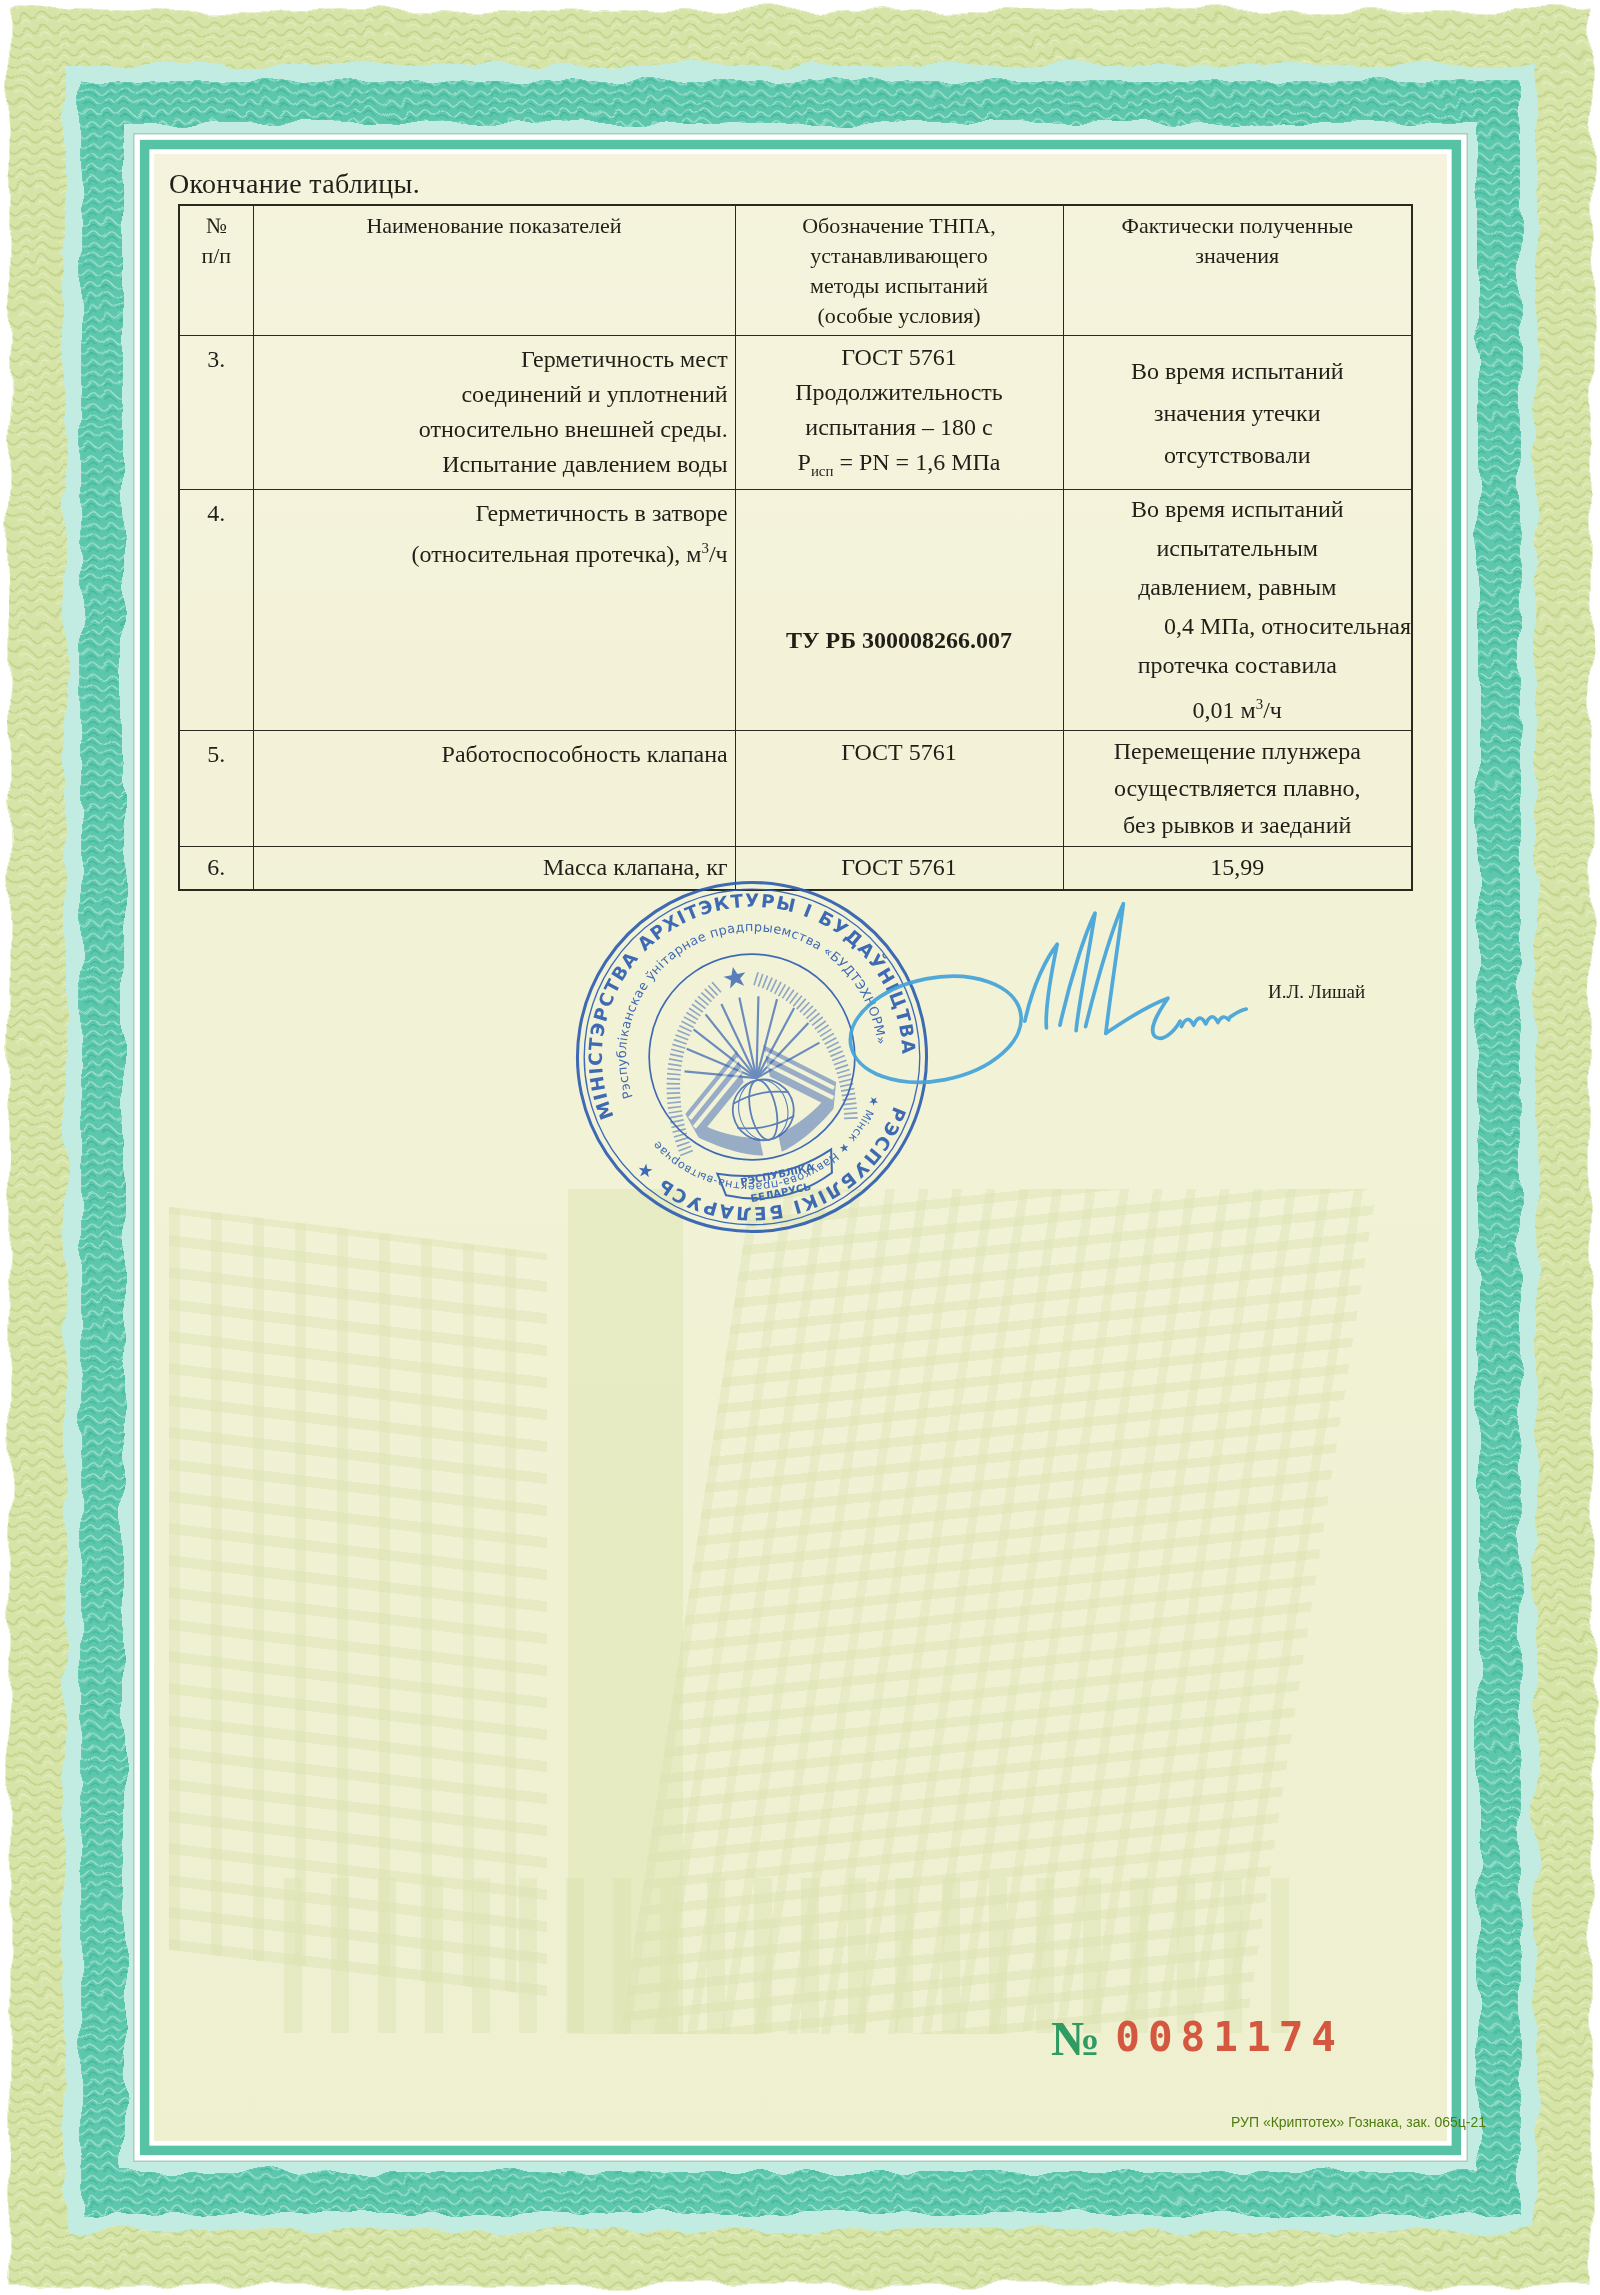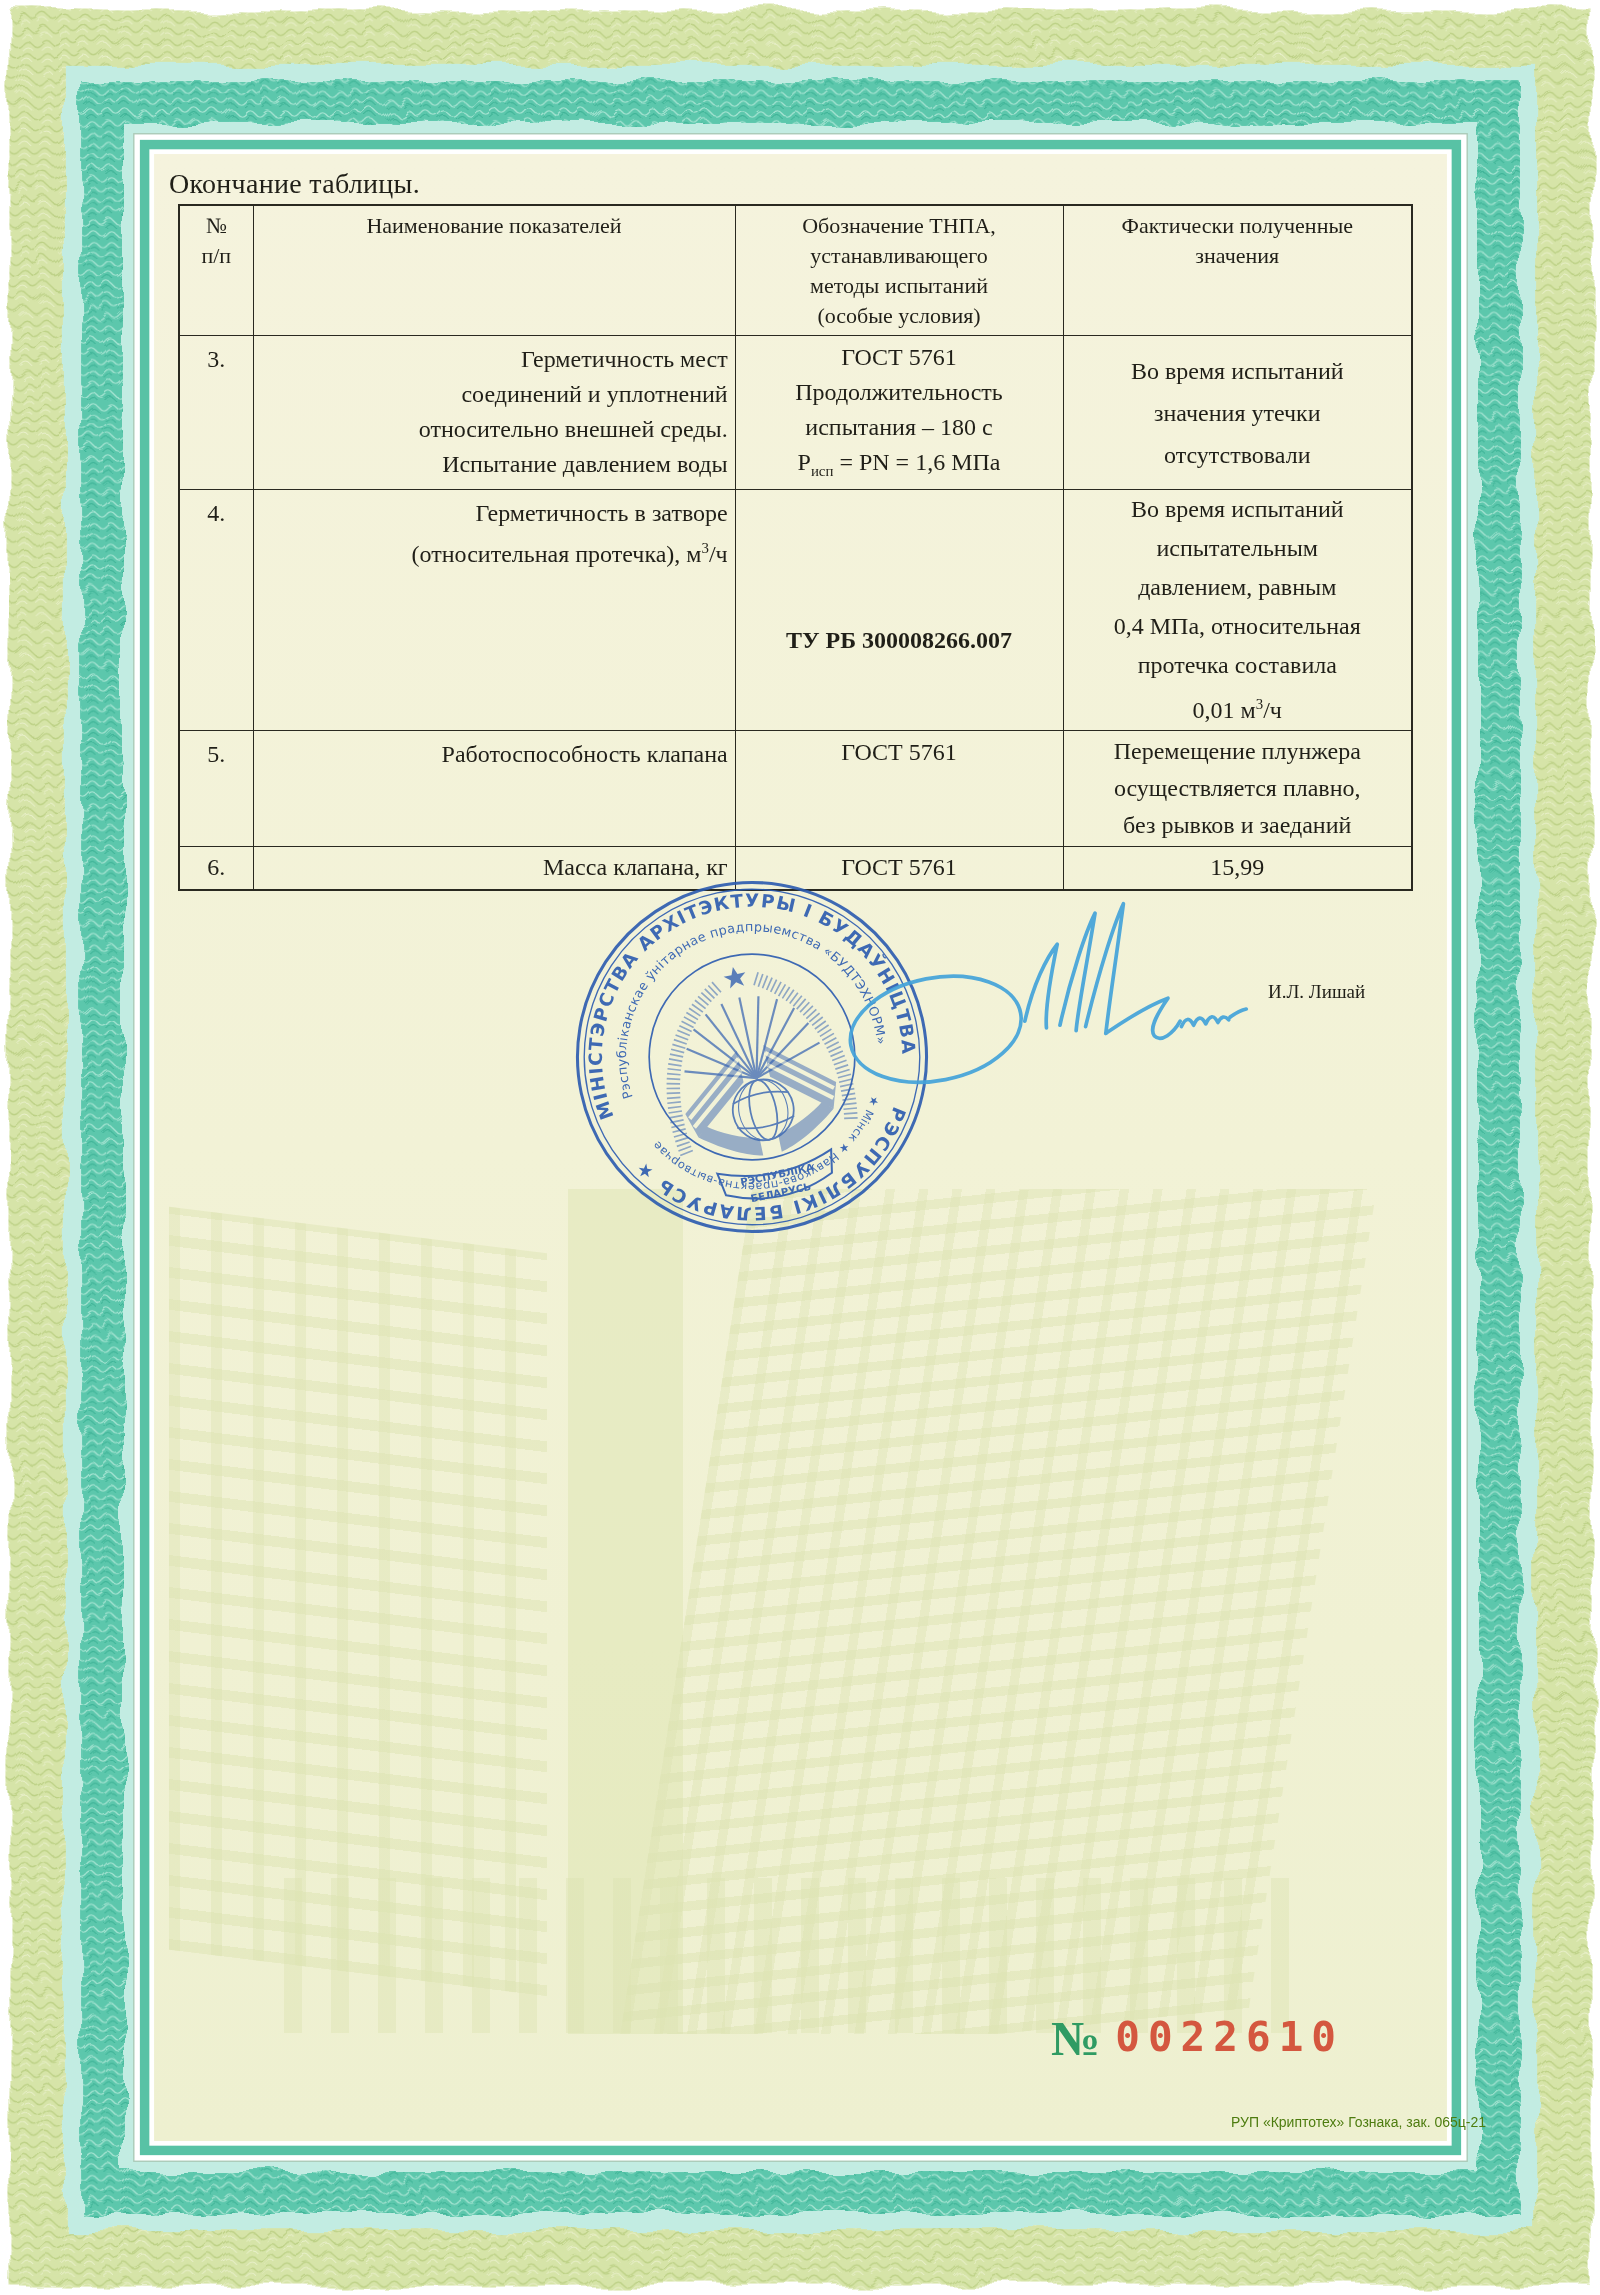--- a/index.html
+++ b/index.html
@@ -171,21 +171,21 @@
           <td class="c-num">4.</td>
           <td class="c-name">
             <div>Герметичность в затворе</div>
             <div><span>(относительная протечка), м</span><span class="sup">3</span><span>/ч</span></div>
           </td>
           <td class="c-meth">ТУ РБ 300008266.007</td>
           <td class="c-val">
             <div>Во время испытаний</div>
             <div>испытательным</div>
             <div>давлением, равным</div>
-            <div style="white-space:nowrap;">0,4 МПа, относительная</div>
+            <div style="white-space:nowrap;text-align:right;">0,4 МПа, относительная</div>
             <div>протечка составила</div>
             <div><span>0,01 м</span><span class="sup">3</span><span>/ч</span></div>
           </td>
         </tr>
         <tr class="r5" style="height:116px;">
           <td class="c-num">5.</td>
           <td class="c-name">Работоспособность клапана</td>
           <td class="c-meth">ГОСТ 5761</td>
           <td class="c-val">
             <div>Перемещение плунжера</div>
@@ -278,20 +278,20 @@
         <path d="M262,206 C274,152 294,112 310,92 C298,150 292,192 294,216"></path>
         <path d="M314,212 C330,140 352,74 366,46 C352,132 340,192 338,220"></path>
         <path d="M352,214 C372,132 394,62 408,32 C396,122 386,186 382,224"></path>
         <path d="M382,224 C420,198 452,180 474,172 C456,198 446,218 454,228 C464,238 482,224 492,206"></path>
         <path d="M494,214 q 9,-20 18,-2 q 9,-20 18,-2 q 9,-20 18,-2 q 7,-14 16,-4"></path>
         <path d="M566,200 q 14,-10 24,-12"></path>
       </g>
     </svg>
 
     <div class="serial">
-      <span class="no-sign">№</span><span class="no-digits">0022610</span>
+      <span class="no-sign">№</span><span class="no-digits">0081174</span>
     </div>
 
     <div class="print-note">РУП «Криптотех» Гознака, зак. 065ц-21</div>
 
   </div>
 </div>
 
 
 </body></html>

